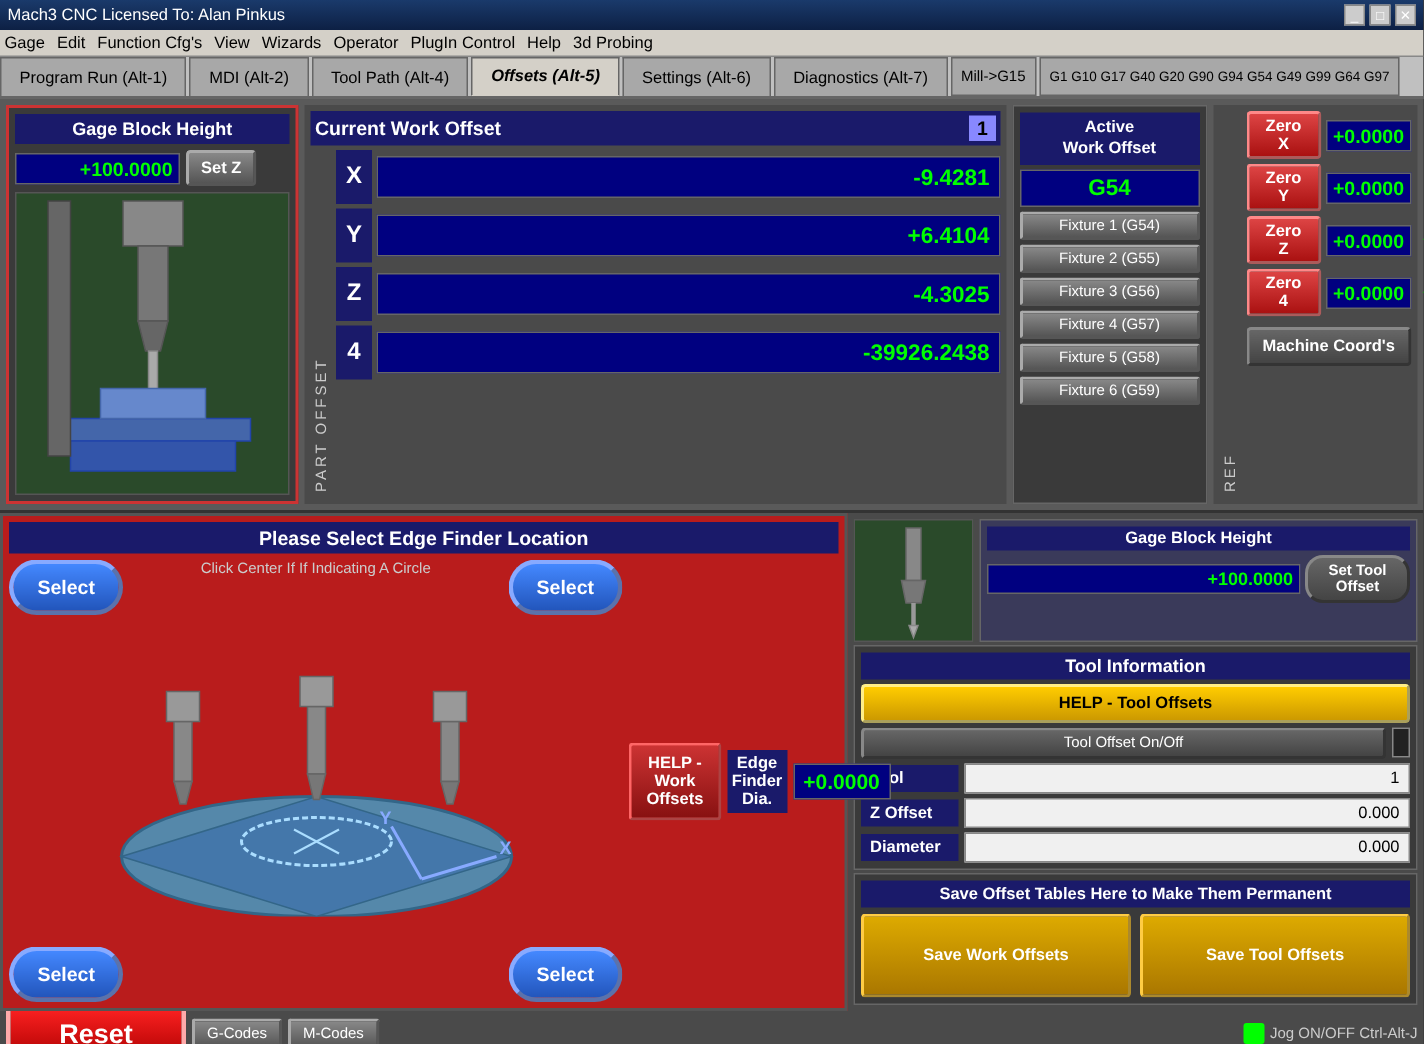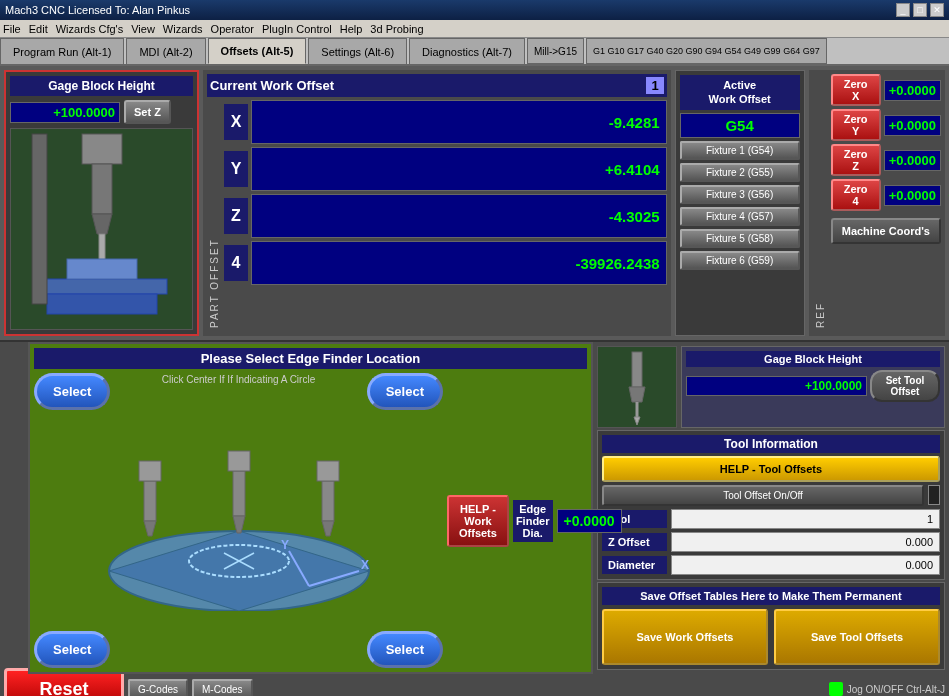--- a/index.html
+++ b/index.html
@@ -63,20 +63,21 @@
       font-size: 11px;
       display: flex;
       align-items: center;
       color: #000;
       margin-right: 2px;
     }
     .tab.active {
       background: #d4d0c8;
       border-bottom: 1px solid #d4d0c8;
       font-weight: bold;
+      font-style: italic;
     }
     .tab-extra {
       padding: 4px 6px;
       background: #a8a8a8;
       border: 1px solid #666;
       font-size: 10px;
       display: flex;
       align-items: center;
       color: #000;
       margin-right: 2px;
@@ -214,21 +215,21 @@
     }
     .axis-value {
       background: #000080;
       color: #00ff00;
       border: 1px solid #666;
       padding: 2px 6px;
       font-size: 15px;
       font-weight: bold;
       text-align: right;
       flex: 1;
-      height: 44px;
+      height: 28px;
       display: flex;
       align-items: center;
       justify-content: flex-end;
     }
     .axes-list {
       display: flex;
       flex-direction: column;
       gap: 3px;
       flex: 1;
     }
@@ -313,29 +314,28 @@
 
     
     .bottom-section {
       display: flex;
       flex: 1;
       gap: 0;
     }
 
     
     .edge-finder-panel {
-      background: #4d7c0f;
+      background: #b91c1c;
       border: 2px solid #555;
       flex: 0 0 565px;
       display: flex;
       flex-direction: column;
       padding: 4px;
       gap: 4px;
       position: relative;
-      margin-left: 28px;
     }
     .ef-title {
       background: #1a1a6a;
       color: #fff;
       text-align: center;
       padding: 3px;
       font-size: 13px;
       font-weight: bold;
     }
     .ef-content {
@@ -662,37 +662,40 @@
 <div class="title-bar">
   <span>Mach3 CNC  Licensed To: Alan Pinkus</span>
   <div class="title-bar-controls">
     <div class="title-btn">_</div>
     <div class="title-btn">□</div>
     <div class="title-btn">✕</div>
   </div>
 </div>
 
 <div class="menu-bar">
-  <span class="menu-item">File</span>
+  <span class="menu-item">Gage</span>
   <span class="menu-item">Edit</span>
-  <span class="menu-item">Wizards Cfg's</span>
+  <span class="menu-item">Function Cfg's</span>
   <span class="menu-item">View</span>
   <span class="menu-item">Wizards</span>
   <span class="menu-item">Operator</span>
   <span class="menu-item">PlugIn Control</span>
   <span class="menu-item">Help</span>
   <span class="menu-item">3d Probing</span>
 </div>
 
 <div class="tab-bar">
   <div class="tab">
     <span>Program Run (Alt-1)</span>
   </div>
   <div class="tab">
     <span>MDI (Alt-2)</span>
+  </div>
+  <div class="tab">
+    <span>Tool Path (Alt-4)</span>
   </div>
   <div class="tab active">
     <span>Offsets (Alt-5)</span>
   </div>
   <div class="tab">
     <span>Settings (Alt-6)</span>
   </div>
   <div class="tab">
     <span>Diagnostics (Alt-7)</span>
   </div>

